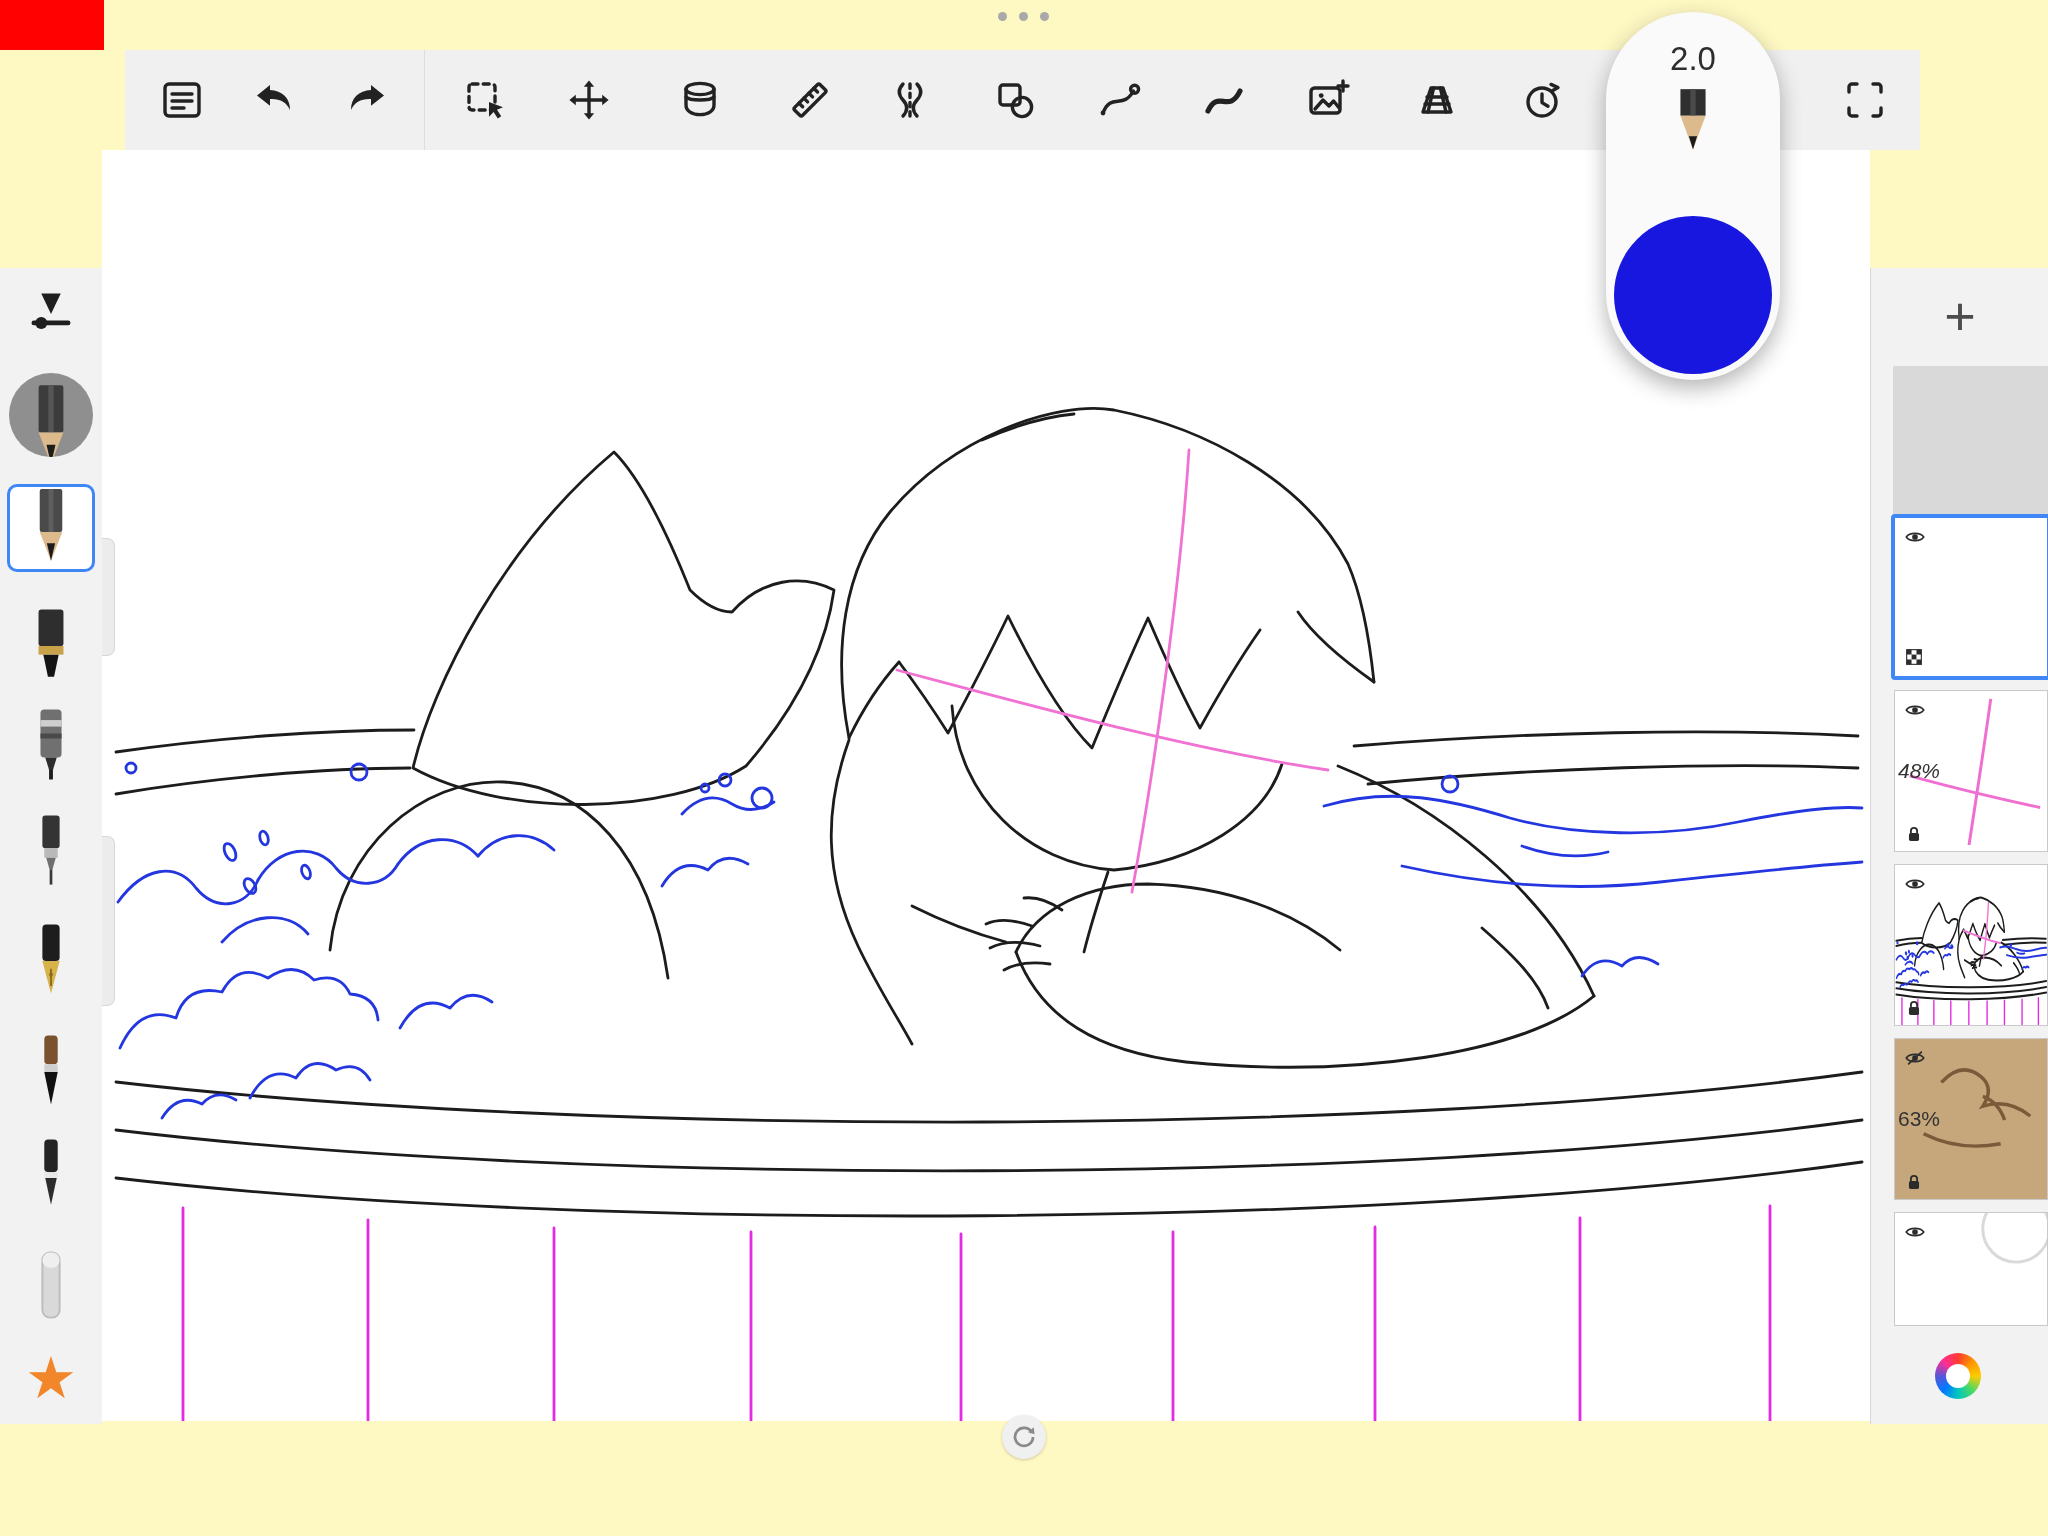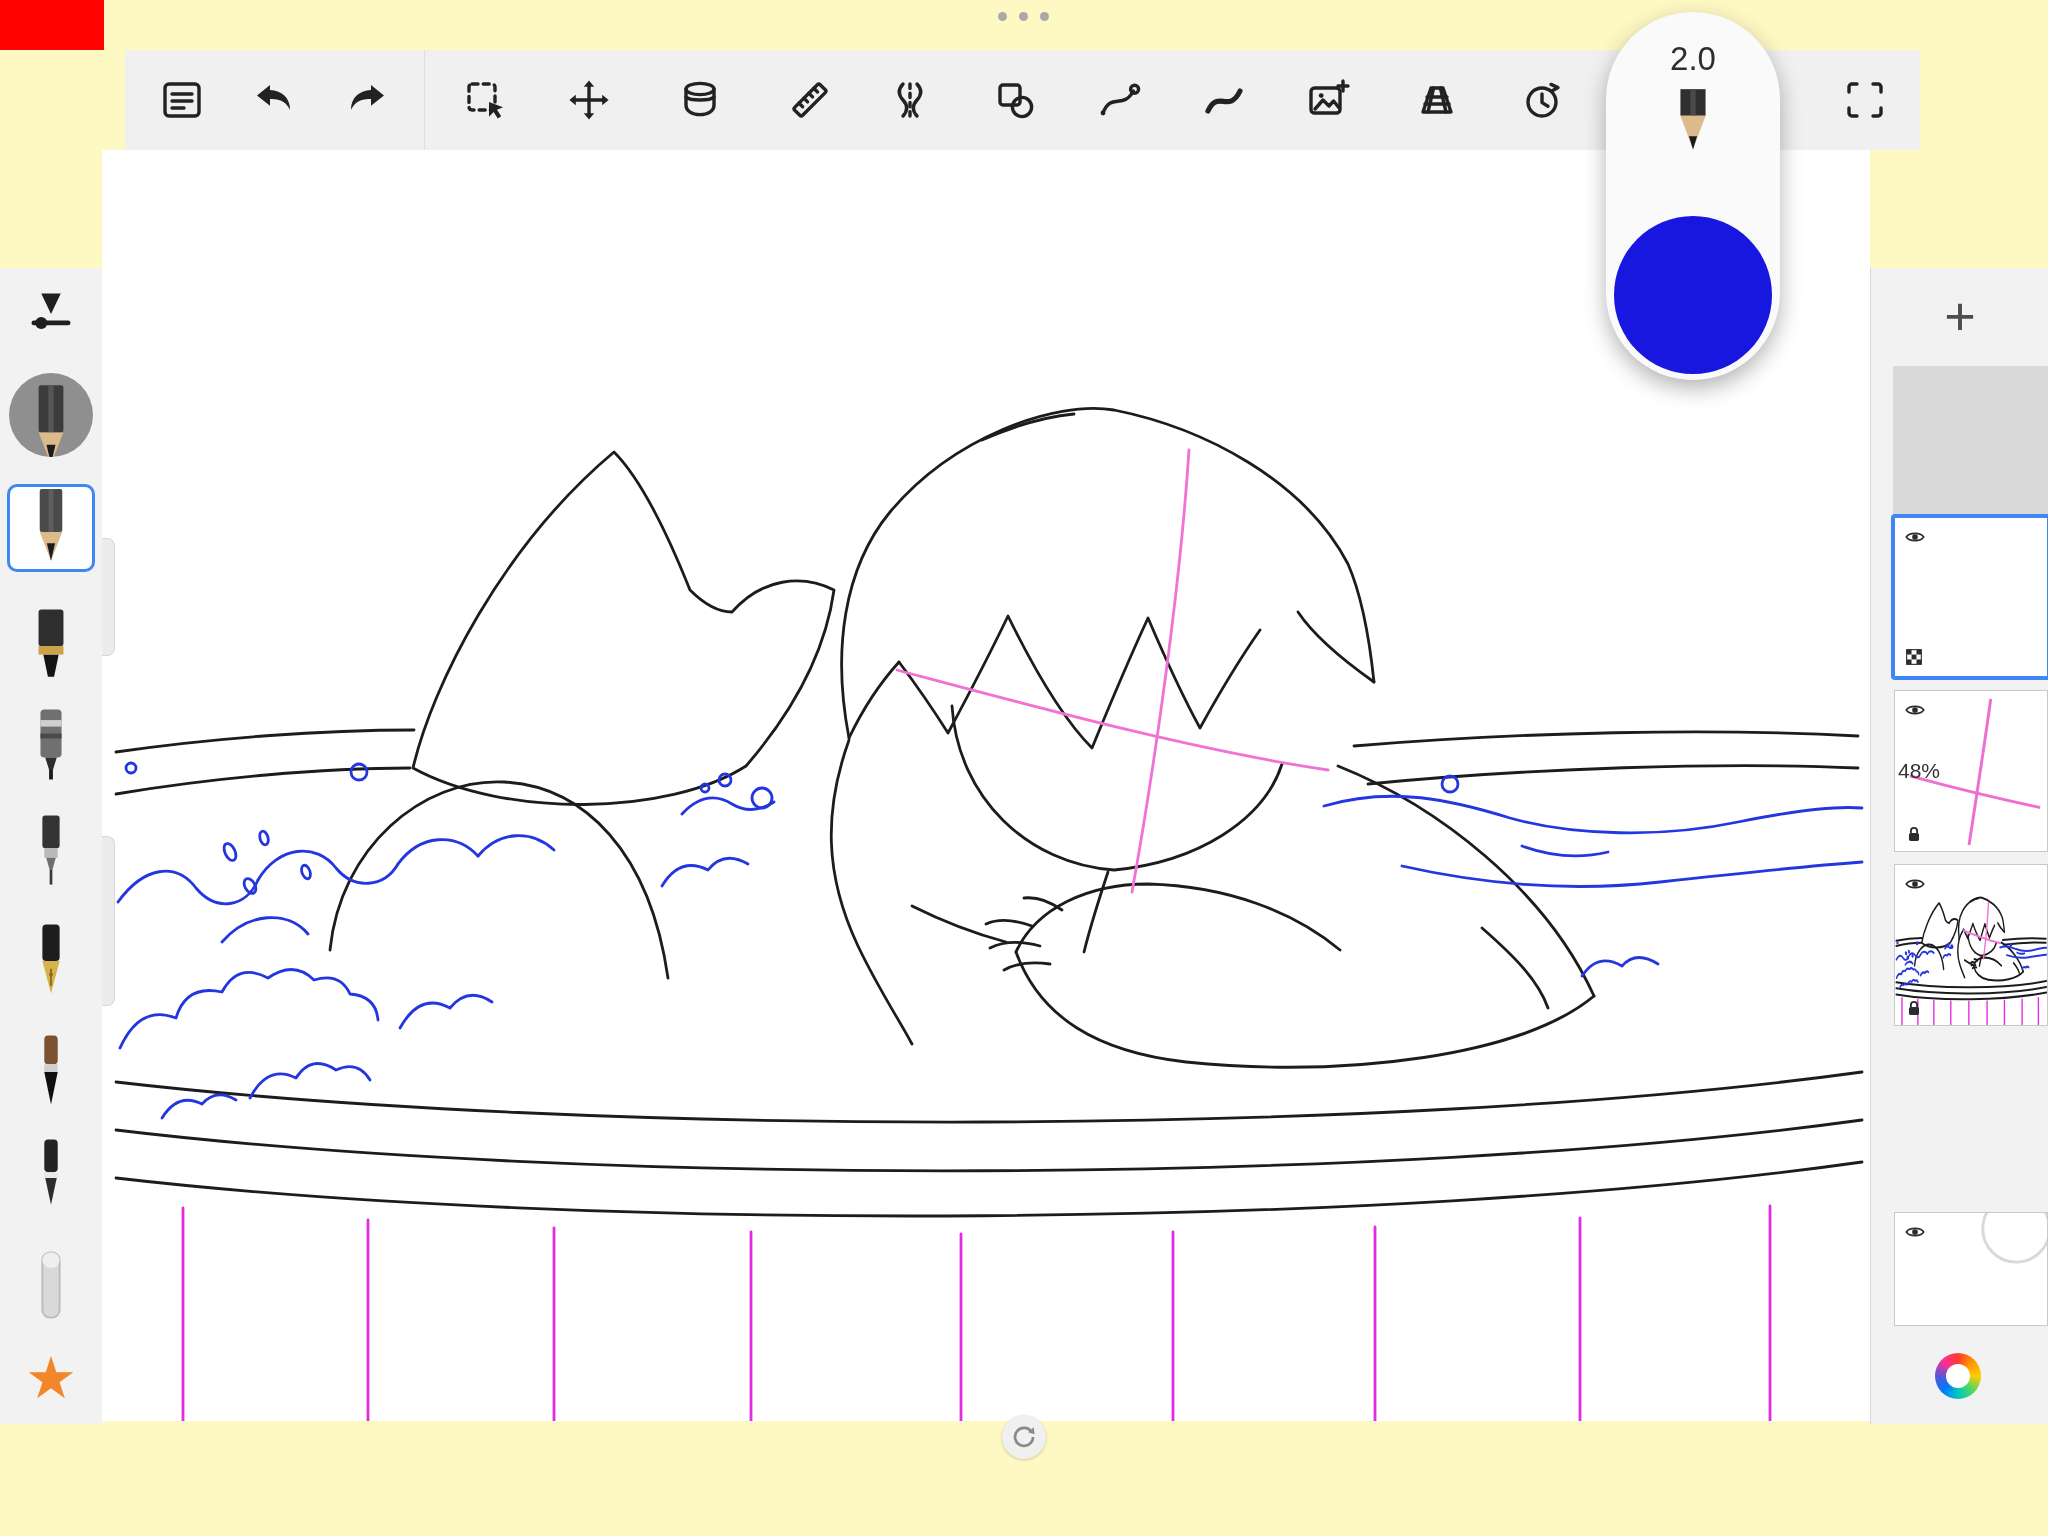--- a/index.html
+++ b/index.html
@@ -43,21 +43,21 @@
   .tab1{top:538px;height:118px;}
   .tab2{top:836px;height:170px;}
   
   .layers{position:absolute;left:1870px;top:268px;width:178px;height:1156px;background:#f2f2f3;
           border-left:1px solid #d6d6d6;}
   .add-btn{position:absolute;left:0;top:0;width:178px;height:96px;font-size:54px;color:#4c4c4c;font-weight:300;
            display:flex;align-items:center;justify-content:center;background:none;border:none;cursor:pointer;}
   .gap-block{position:absolute;left:22px;top:98px;width:156px;height:150px;background:#d9d9d9;}
   .layer{position:absolute;left:23px;width:152px;background:#fff;border:1px solid #c9c9c9;cursor:pointer;}
   .layer-1{left:20px;top:246px;height:158px;border:4px solid #3f87f5;border-radius:4px;}
-  .layer-2{top:422px;height:160px;}
+  .layer-2{top:422px;height:160px;font-style:italic;}
   .layer-3{top:596px;height:160px;}
   .layer-4{top:770px;height:160px;background:#c6a77c;}
   .layer-5{top:944px;height:112px;}
   .layer svg.fill{position:absolute;inset:0;width:100%;height:100%;}
   .eye{position:absolute;left:6px;top:8px;width:28px;height:22px;}
   .lockic{position:absolute;left:8px;bottom:6px;width:22px;height:22px;}
   .checker{position:absolute;left:8px;bottom:8px;width:22px;height:22px;}
   .opacity-badge{position:absolute;left:3px;top:50%;transform:translateY(-50%);font-size:21px;color:#333;}
   .thumb-sk{stroke-width:16px;}
   .wheel{position:absolute;left:64px;top:1085px;width:46px;height:46px;border-radius:50%;border:none;cursor:pointer;
@@ -398,20 +398,37 @@
       <svg class="eye" viewBox="0 0 24 24" fill="none" stroke="#2c2c2c" stroke-width="1.8">
           <path d="M2.5 12C6 6.8 18 6.8 21.5 12 18 17.2 6 17.2 2.5 12Z"></path>
           <circle cx="12" cy="12" r="3.1" fill="#2c2c2c" stroke="none"></circle>
         </svg>
       <svg class="lockic" viewBox="0 0 24 24">
           <path d="M8.6 11V8.8a3.4 3.4 0 0 1 6.8 0V11" fill="none" stroke="#2c2c2c" stroke-width="2"></path>
           <rect x="6.5" y="11" width="11" height="8.5" rx="1.8" fill="#2c2c2c"></rect>
         </svg>
     </div>
 
+    <div class="layer layer-4">
+      <svg class="fill" viewBox="0 0 152 162" fill="none" stroke="#7a5a38" stroke-width="3.5">
+          <path d="M46 44q20-22 40-6q14 12 2 30q26-8 48 10"></path>
+          <path d="M28 96q36 18 78 10"></path>
+          <path d="M88 58q16 6 22 24"></path>
+        </svg>
+      <svg class="eye" viewBox="0 0 24 24" fill="none" stroke="#2c2c2c" stroke-width="1.8">
+          <path d="M2.5 12C6 6.8 18 6.8 21.5 12 18 17.2 6 17.2 2.5 12Z"></path>
+          <circle cx="12" cy="12" r="3.1" fill="#2c2c2c" stroke="none"></circle>
+          <path d="M4.5 19 19.5 5"></path>
+        </svg>
+      <span class="opacity-badge">63%</span>
+      <svg class="lockic" viewBox="0 0 24 24">
+          <path d="M8.6 11V8.8a3.4 3.4 0 0 1 6.8 0V11" fill="none" stroke="#2c2c2c" stroke-width="2"></path>
+          <rect x="6.5" y="11" width="11" height="8.5" rx="1.8" fill="#2c2c2c"></rect>
+        </svg>
+    </div>
 
     <div class="layer layer-5">
       <svg class="fill" viewBox="0 0 152 114">
           <circle cx="122" cy="16" r="34" fill="none" stroke="#d9d9d9" stroke-width="3"></circle>
         </svg>
       <svg class="eye" viewBox="0 0 24 24" fill="none" stroke="#2c2c2c" stroke-width="1.8">
           <path d="M2.5 12C6 6.8 18 6.8 21.5 12 18 17.2 6 17.2 2.5 12Z"></path>
           <circle cx="12" cy="12" r="3.1" fill="#2c2c2c" stroke="none"></circle>
         </svg>
     </div>

